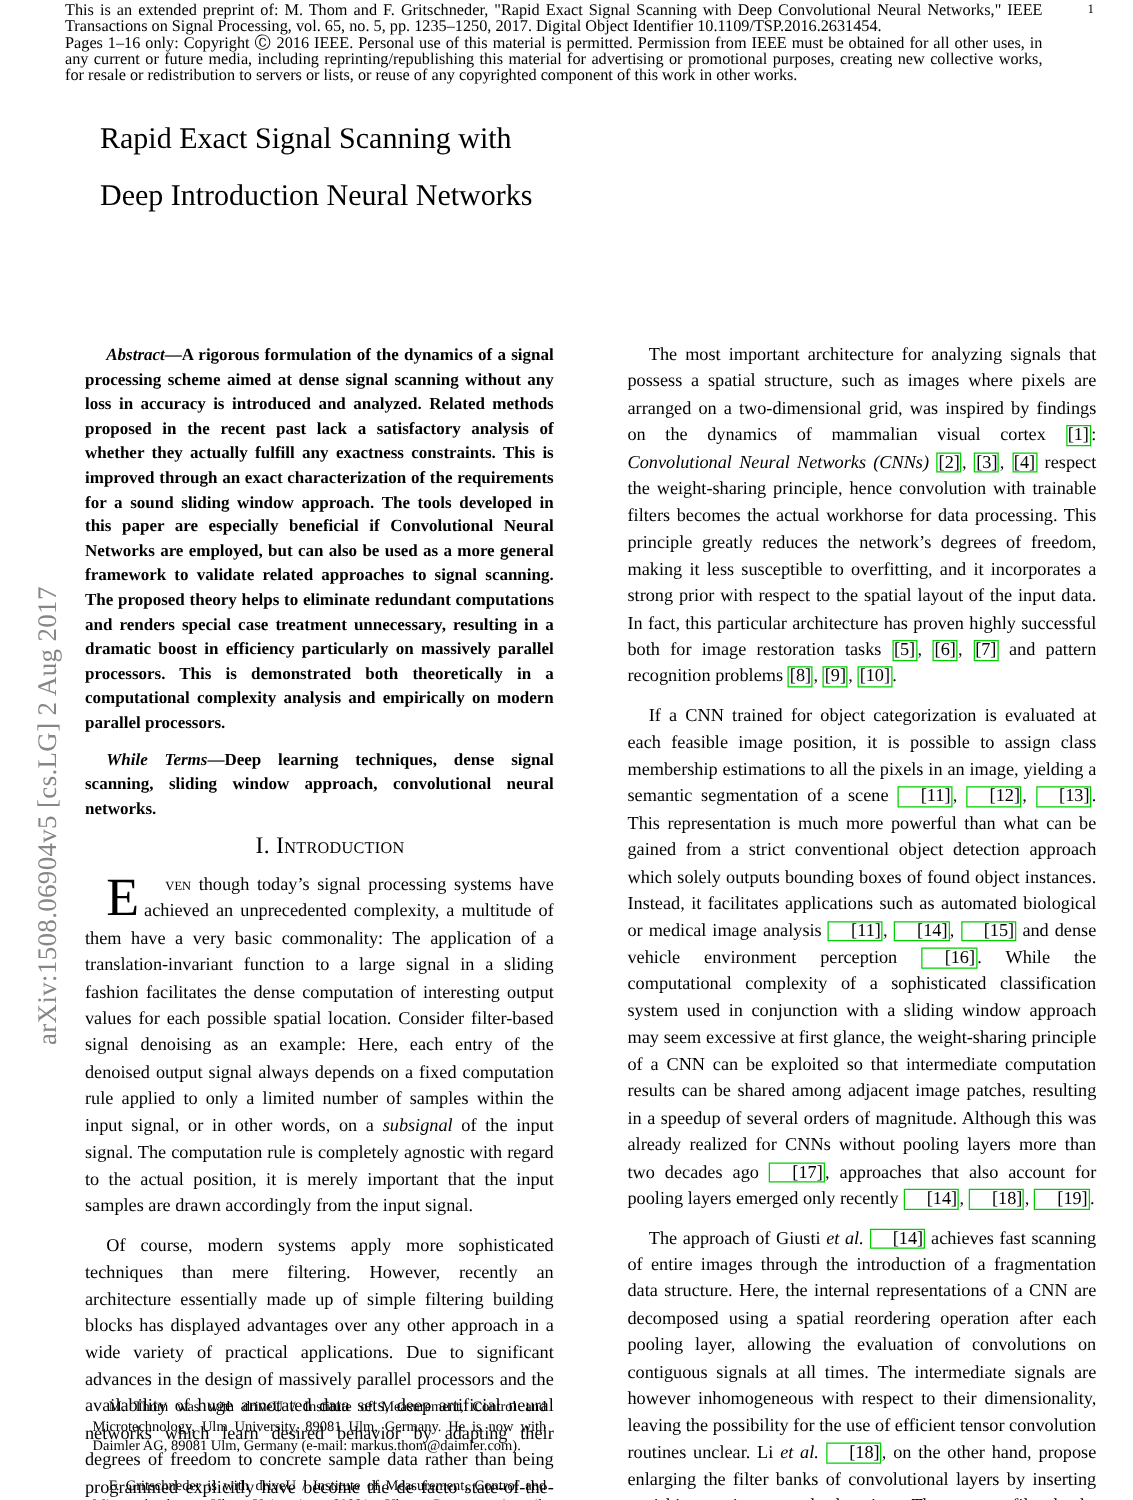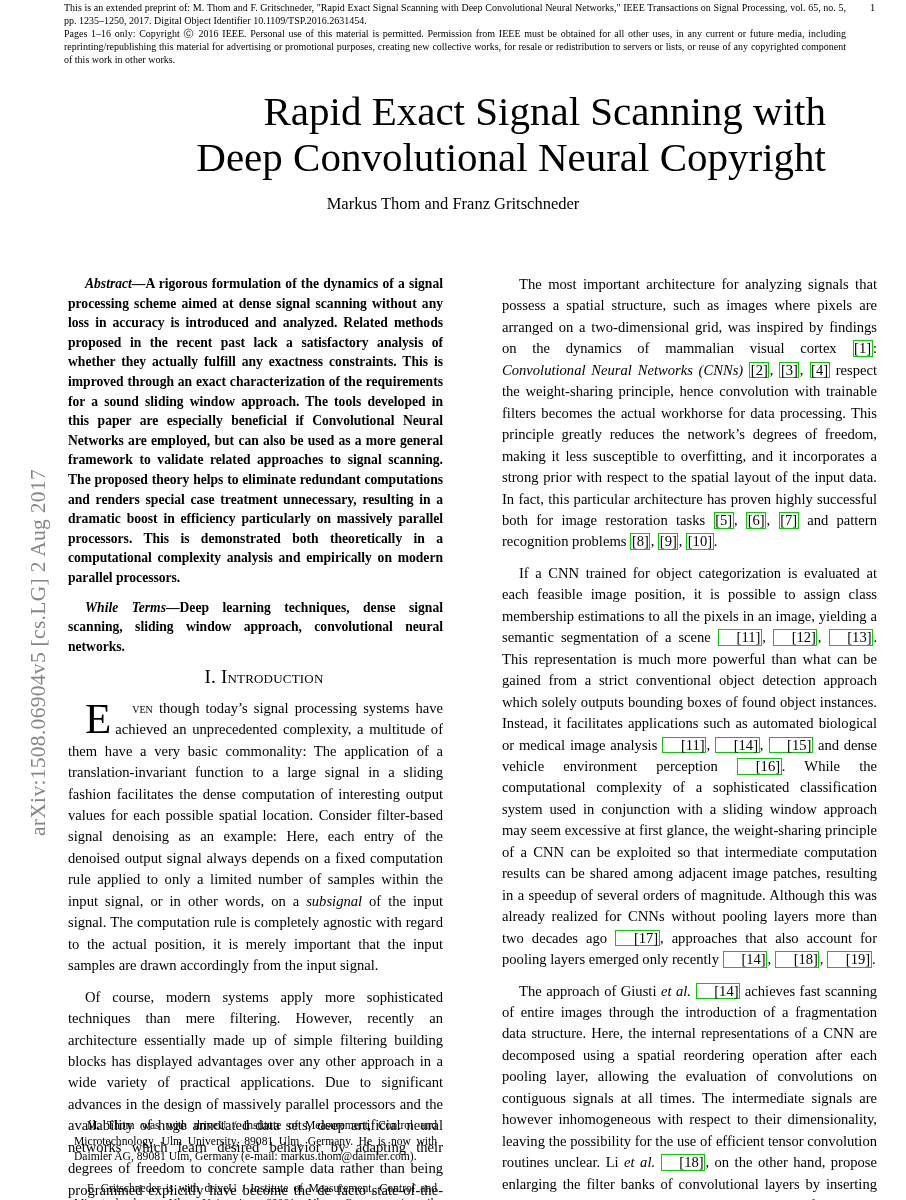--- a/index.html
+++ b/index.html
@@ -37,24 +37,24 @@
     position: absolute;
     left: 0;
     top: 0;
     width: 906px;
     height: 1200px;
   }
 
   
   .banner {
     position: absolute;
-    left: 64px;
+    left: 52px;
     top: 1px;
     width: 782px;
-    font-size: 10px;
+    font-size: 13px;
     line-height: 13.0px;
     text-align: justify;
     color: #000;
   }
   .banner p {
     margin: 0;
   }
   .banner .l1 { text-align: justify; text-align-last: left; }
   .pagenum {
     position: absolute;
@@ -64,22 +64,22 @@
     line-height: 13.0px;
     color: #000;
   }
 
   
   .title {
     position: absolute;
     left: 80px;
     top: 88px;
     width: 746px;
-    text-align: right;
-    font-size: 41px;
+    text-align: left;
+    font-size: 24px;
     line-height: 46px;
     font-weight: normal;
     color: #000;
   }
   .authors {
     position: absolute;
     left: 80px;
     top: 193px;
     width: 746px;
     text-align: center;
@@ -187,23 +187,22 @@
   <div class="arxiv-stamp" style="color: rgb(134, 134, 134);">arXiv:1508.06904v5  [cs.LG]  2 Aug 2017</div>
 
   <div class="banner">
     <p class="l1">This is an extended preprint of: M. Thom and F. Gritschneder, "Rapid Exact Signal Scanning with Deep Convolutional Neural Networks," IEEE Transactions on Signal Processing, vol. 65, no. 5, pp. 1235–1250, 2017. Digital Object Identifier 10.1109/TSP.2016.2631454.</p>
     <p>Pages 1–16 only: Copyright Ⓒ 2016 IEEE. Personal use of this material is permitted. Permission from IEEE must be obtained for all other uses, in any current or future media, including reprinting/republishing this material for advertising or promotional purposes, creating new collective works, for resale or redistribution to servers or lists, or reuse of any copyrighted component of this work in other works.</p>
   </div>
   <div class="pagenum">1</div>
 
   <div class="title">
     <div>Rapid Exact Signal Scanning with</div>
-    <div>Deep Convolutional Neural Copyright</div>
-  </div>
-  <div class="authors">Markus Thom and Franz Gritschneder</div>
+    <div>Deep Introduction Neural Networks</div>
+  </div>
 
   <div class="col col-left">
 
     <p class="abstract"><span class="lead">Abstract</span><span>—</span><span>A rigorous formulation of the dynamics of a signal processing scheme aimed at dense signal scanning without any loss in accuracy is introduced and analyzed. Related methods proposed in the recent past lack a satisfactory analysis of whether they actually fulfill any exactness constraints. This is improved through an exact characterization of the requirements for a sound sliding window approach. The tools developed in this paper are especially beneficial if Convolutional Neural Networks are employed, but can also be used as a more general framework to validate related approaches to signal scanning. The proposed theory helps to eliminate redundant computations and renders special case treatment unnecessary, resulting in a dramatic boost in efficiency particularly on massively parallel processors. This is demonstrated both theoretically in a computational complexity analysis and empirically on modern parallel processors.</span></p>
 
     <p class="indexterms"><span class="lead">While Terms</span><span>—</span><span>Deep learning techniques, dense signal scanning, sliding window approach, convolutional neural networks.</span></p>
 
     <p class="sec-head">I.  Introduction</p>
 
     <p class="dropcap-para"><span class="dropcap">E</span><span class="smallcaps">ven</span><span> though today’s signal processing systems have achieved an unprecedented complexity, a multitude of them have a very basic commonality: The application of a translation-invariant function to a large signal in a sliding fashion facilitates the dense computation of interesting output values for each possible spatial location. Consider filter-based signal denoising as an example: Here, each entry of the denoised output signal always depends on a fixed computation rule applied to only a limited number of samples within the input signal, or in other words, on a </span><em>subsignal</em><span> of the input signal. The computation rule is completely agnostic with regard to the actual position, it is merely important that the input samples are drawn accordingly from the input signal.</span></p>

